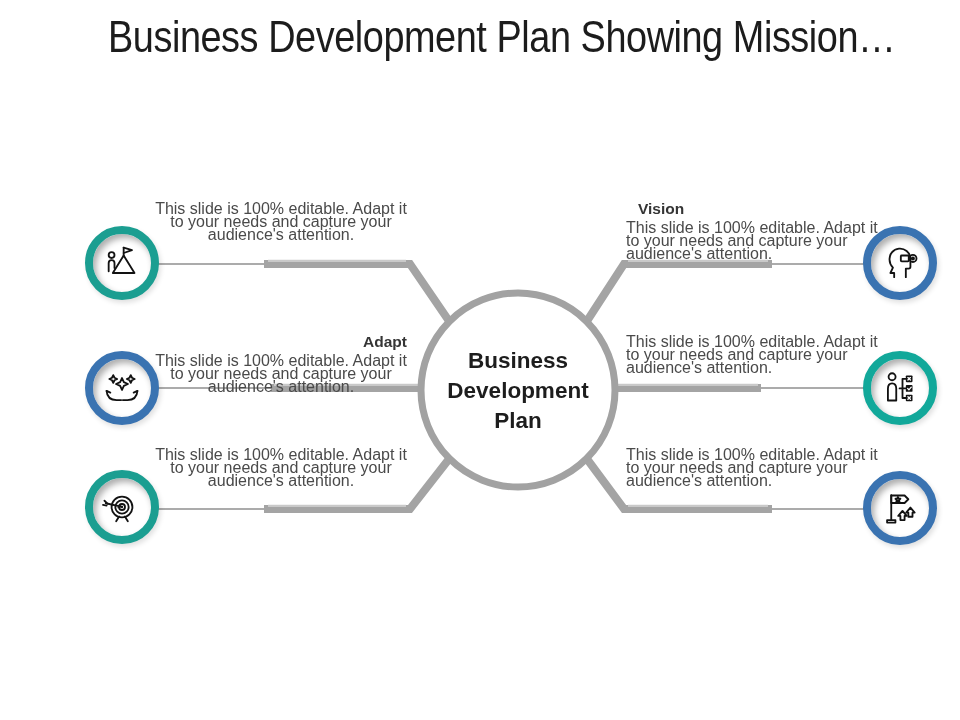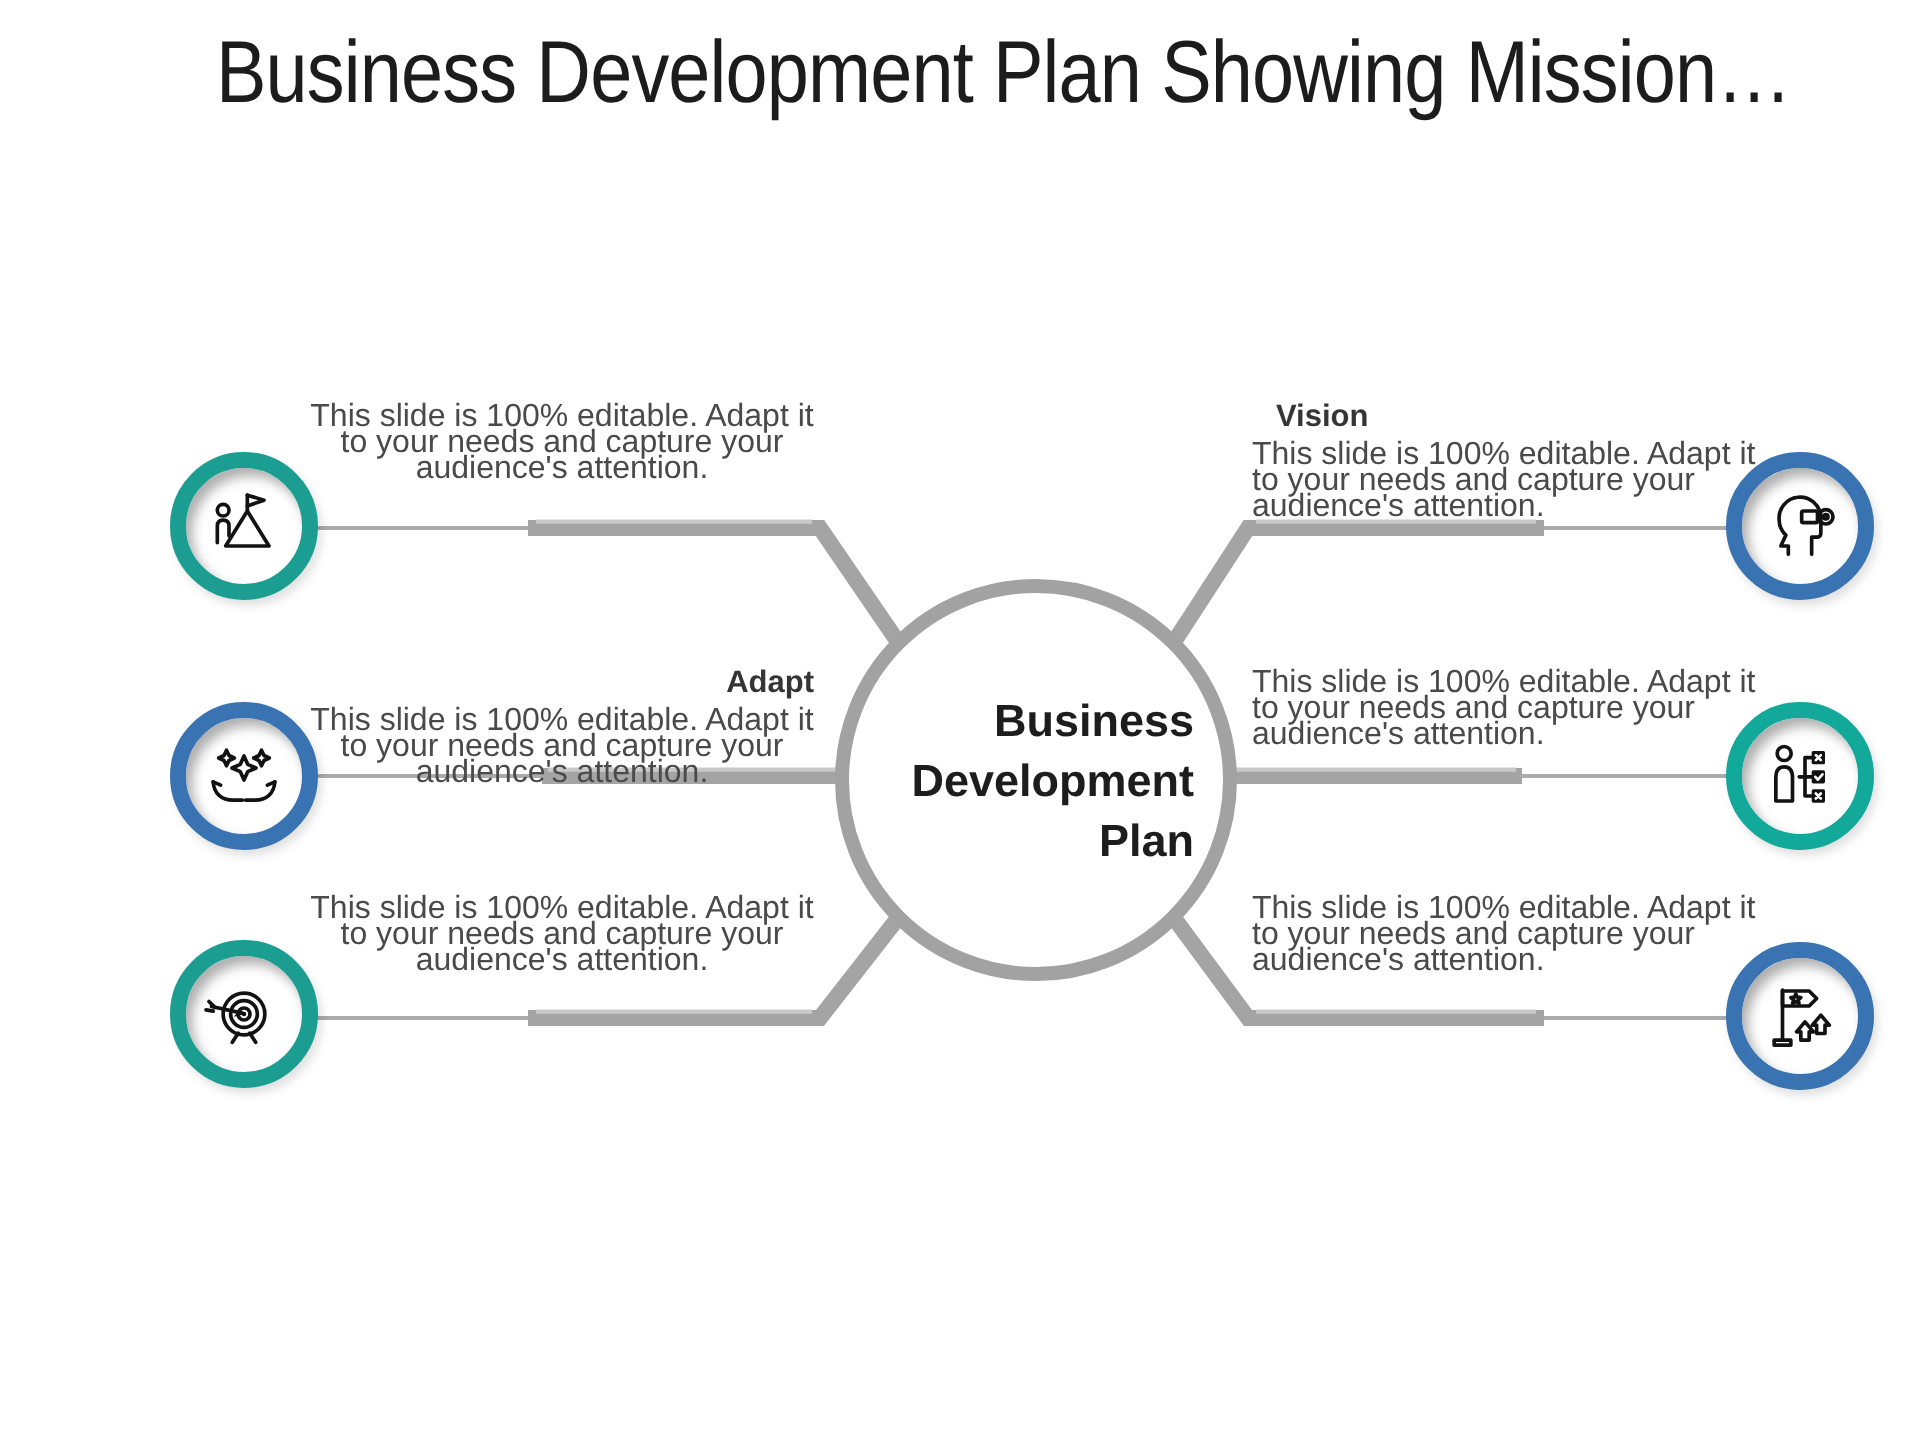--- a/index.html
+++ b/index.html
@@ -12,21 +12,21 @@
     transform:scaleX(0.86);transform-origin:left center;white-space:nowrap;
   }
 
   svg.connectors{position:absolute;left:0;top:0;z-index:0;}
 
   .center-label{
     position:absolute;left:386px;top:291px;width:200px;height:200px;
     display:flex;align-items:center;justify-content:center;z-index:1;
   }
   .center-label span{
-    display:block;width:158px;text-align:right;
+    display:block;width:158px;text-align:center;
     font-size:22.5px;line-height:30px;font-weight:700;color:#1d1d1d;
   }
 
   .branch{position:absolute;width:258px;z-index:1;}
   .branch .branch-title{font-size:15.5px;font-weight:700;color:#353535;line-height:19px;}
   .branch .branch-desc{font-size:16px;line-height:12.8px;color:#4a4a4a;margin-top:4px;}
   .branch.left{left:120px;}
   .branch.left .branch-title{text-align:right;padding-right:3px;}
   .branch.left .branch-desc{text-align:center;}
   .branch.right{left:594px;width:252px;}

